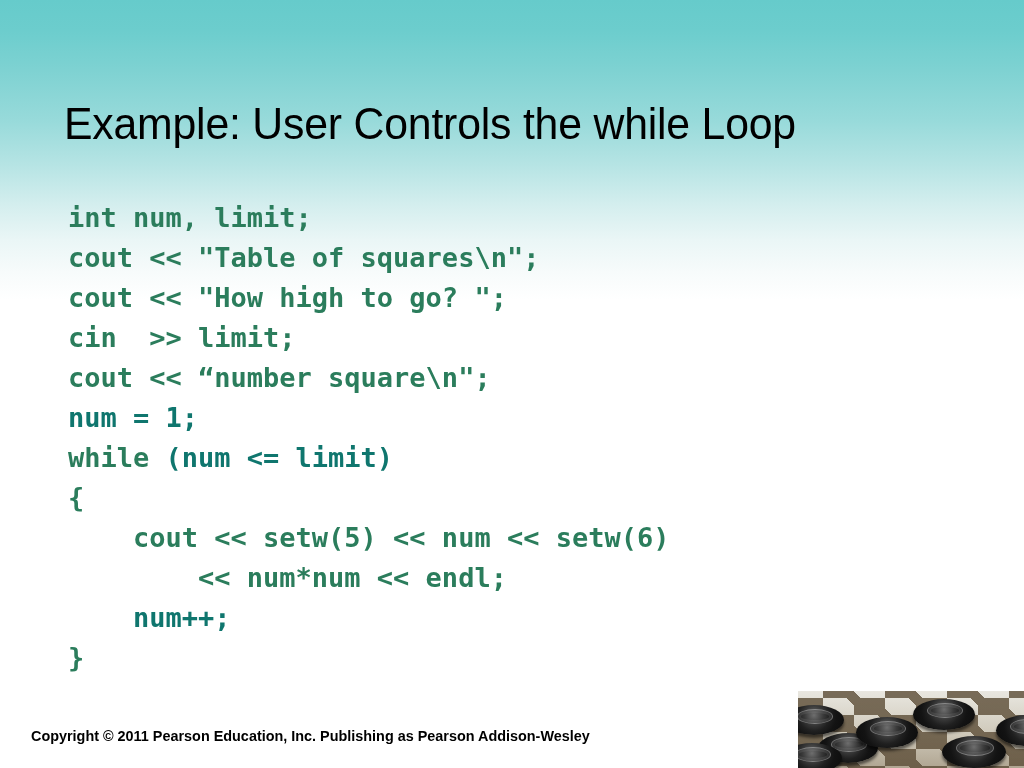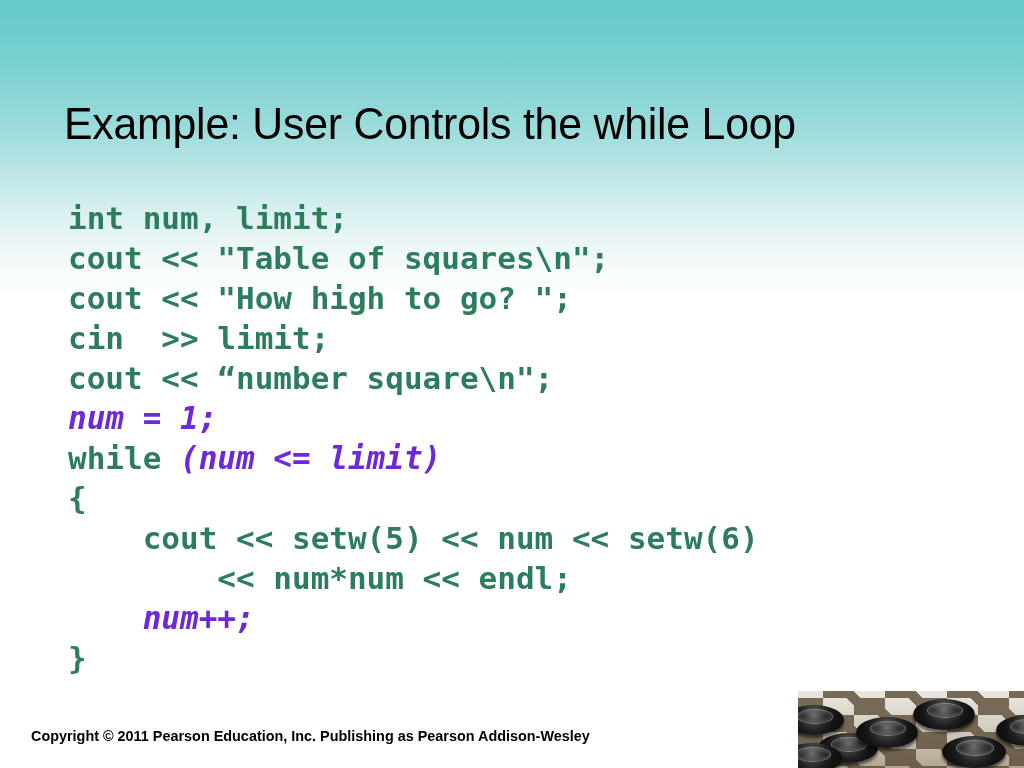--- a/index.html
+++ b/index.html
@@ -57,32 +57,32 @@
     white-space: nowrap;
   }
 
   
   .code-block {
     position: absolute;
     left: 68px;
     top: 198px;
     width: 860px;
     font-family: "DejaVu Sans Mono", "Liberation Mono", monospace;
-    font-size: 31px;
+    font-size: 27px;
     line-height: 40px;
     font-weight: bold;
     white-space: pre;
     color: #2b7d5c;
   }
   .code-line {
     height: 40px;
     white-space: pre;
   }
   .tok-green { color: #2b7d5c; }
-  .tok-red   { color: #6d28d9; font-style: italic; }
+  .tok-red   { color: #0f766e; }
 
   
   .footer-copyright {
     position: absolute;
     left: 31px;
     top: 726px;
     font-family: "Liberation Sans", sans-serif;
     font-size: 15px;
     line-height: 19px;
     font-weight: bold;

